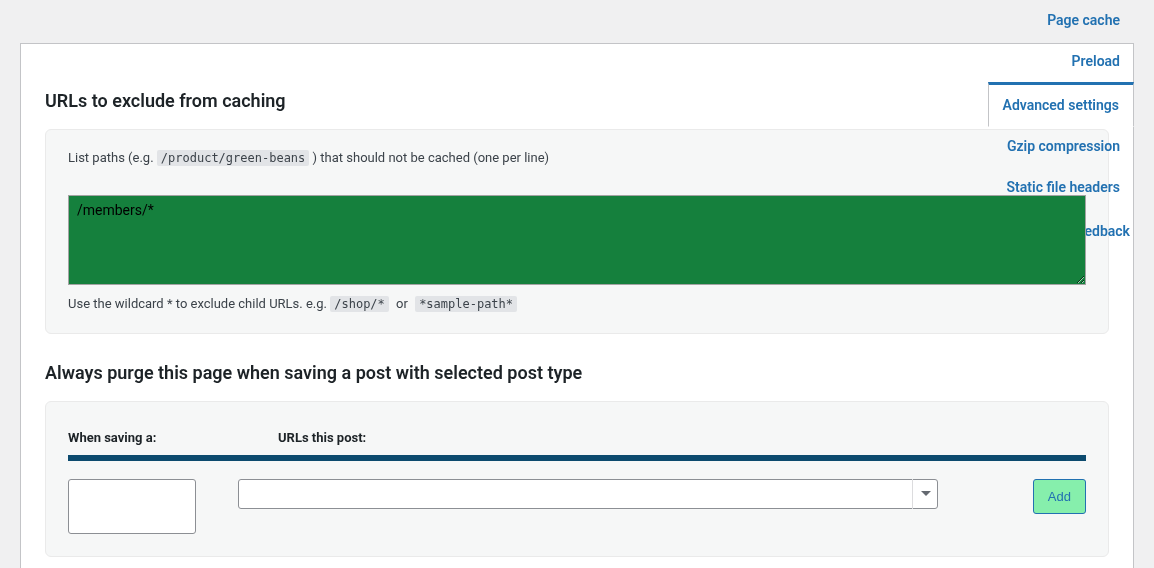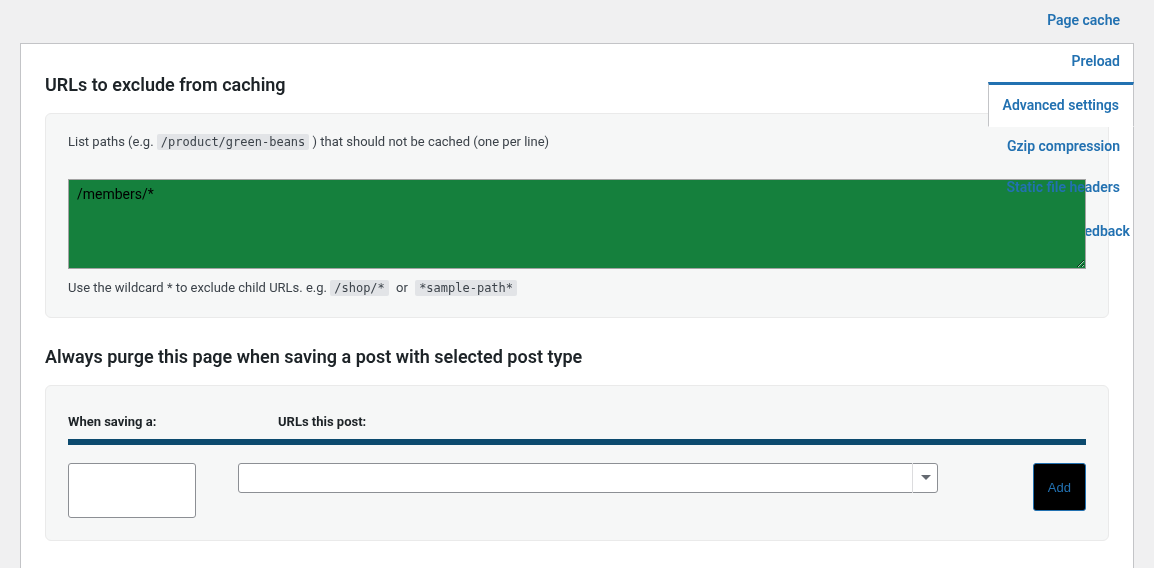--- a/index.html
+++ b/index.html
@@ -55,21 +55,21 @@
   .content {
     background: #fff;
     border: 1px solid #c3c4c7;
     border-top: none;
     padding: 20px 24px 30px 24px;
   }
   h2.sect {
     font-size: 18px;
     font-weight: 600;
     color: #1d2327;
-    margin: 10px 0 18px 0;
+    margin: 26px 0 18px 0;
   }
   .panel {
     background: #f6f7f7;
     border: 1px solid #eaeaea;
     border-radius: 6px;
     padding: 20px 22px 22px 22px;
   }
   .desc { font-size: 13px; color:#3c434a; margin-bottom: 20px; }
   code.kv {
     background: #e2e4e7;
@@ -124,28 +124,28 @@
   .select-caret {
     position:absolute;
     right:0; top:0;
     width:26px; height:30px;
     border-left:1px solid #dcdcde;
     display:flex; align-items:center; justify-content:center;
     pointer-events:none;
   }
   .select-caret svg{ width:10px; height:10px; fill:#646970;}
   .btn-add {
-    background:#000000;
+    background:#86efac;
     border:1px solid #2271b1;
     color:#2271b1;
     border-radius:3px;
     padding:5px 14px;
     font-size:13px;
     cursor:pointer;
-    height:48px;
+    height:35px;
   }
   .body-row { display:flex; align-items:flex-start; }
   .body-cell-a { width:170px; }
   .body-cell-b { flex:1; display:flex; gap:40px; align-items:flex-start; }
 </style>
 </head>
 <body>
 
 <div class="wrap">
   <div class="tabbar">

